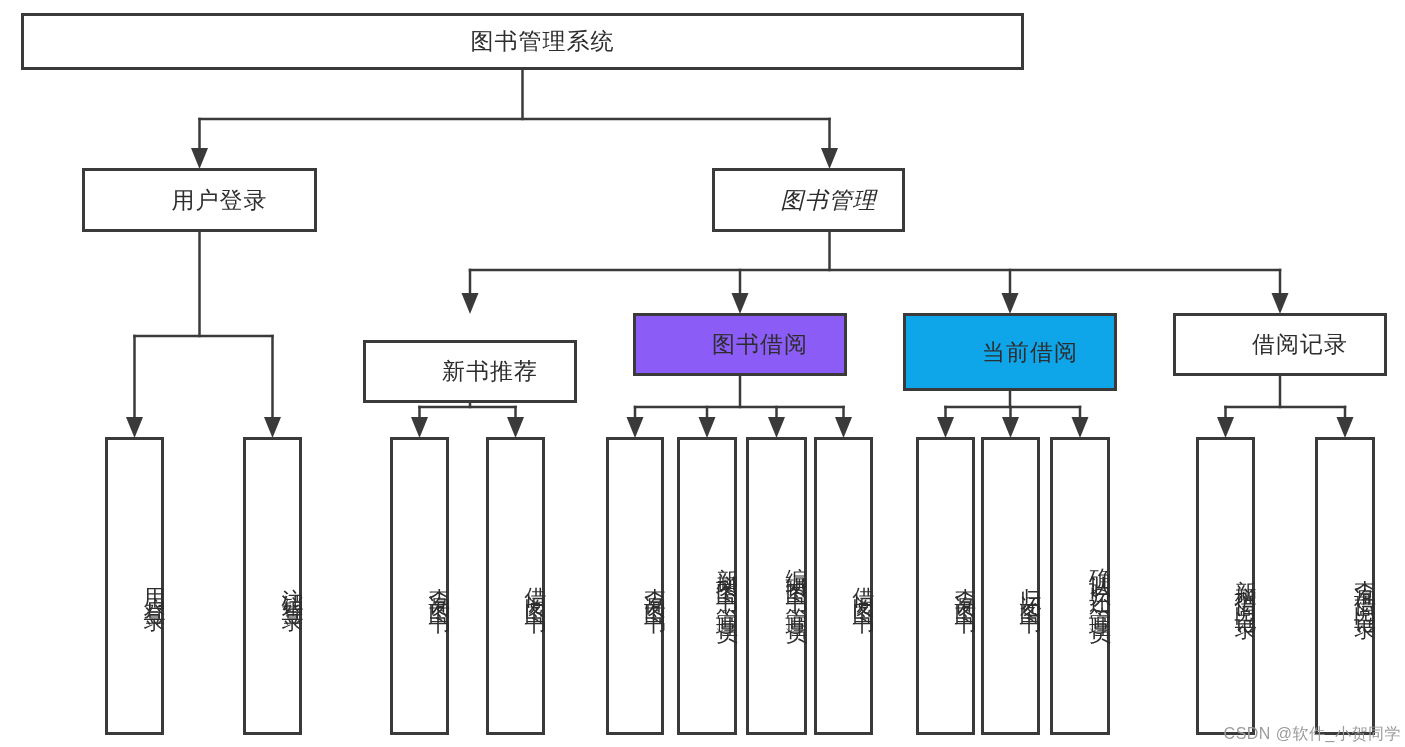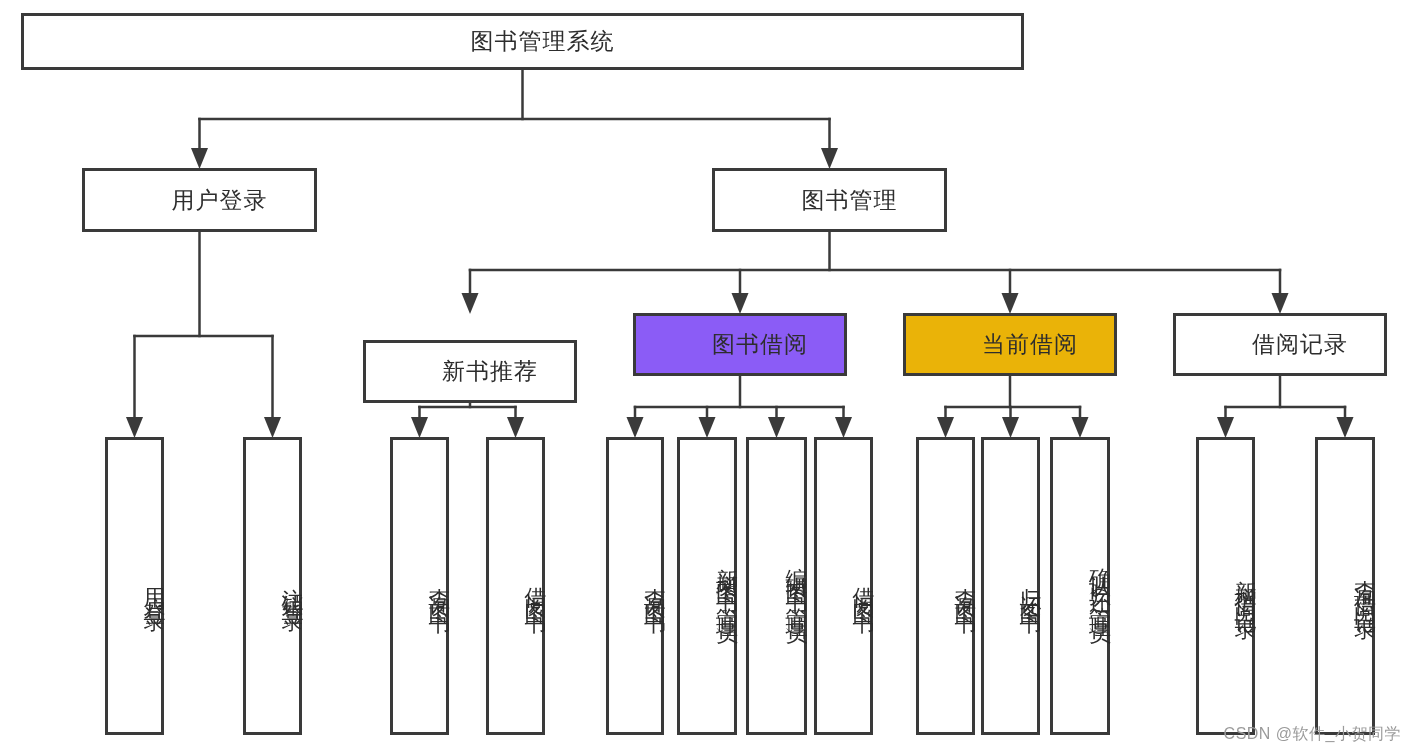--- a/index.html
+++ b/index.html
@@ -115,30 +115,30 @@
       <line x1="1345" y1="407" x2="1345" y2="420" stroke="#3a3a3a" stroke-width="2.5" stroke-linecap="square"></line>
       <polygon points="1336.5,417 1353.5,417 1345,438" fill="#3a3a3a"></polygon>
     </svg>
 
   <div class="node" style="left: 21px; top: 13px; width: 1003px; height: 57px; border-color: rgb(58, 58, 58); background: rgb(255, 255, 255); color: rgb(45, 45, 45);">
       <span class="label">图书管理系统</span>
     </div>
     <div class="node" style="left: 82px; top: 168px; width: 235px; height: 64px; border-color: rgb(58, 58, 58); background: rgb(255, 255, 255); color: rgb(45, 45, 45);">
       <span class="label">用户登录</span>
     </div>
-    <div class="node" style="left: 712px; top: 168px; width: 235px; height: 64px; border-color: rgb(58, 58, 58); background: rgb(255, 255, 255); color: rgb(45, 45, 45);">
+    <div class="node" style="left: 712px; top: 168px; width: 193px; height: 64px; border-color: rgb(58, 58, 58); background: rgb(255, 255, 255); color: rgb(45, 45, 45); font-style: italic;">
       <span class="label">图书管理</span>
     </div>
     <div class="node" style="left: 363px; top: 313px; width: 214px; height: 63px; border-color: rgb(58, 58, 58); background: rgb(255, 255, 255); color: rgb(45, 45, 45); margin-top: 27px;">
       <span class="label">新书推荐</span>
     </div>
     <div class="node" style="left: 633px; top: 313px; width: 214px; height: 63px; border-color: rgb(58, 58, 58); background: #8b5cf6; color: rgb(45, 45, 45);">
       <span class="label">图书借阅</span>
     </div>
-    <div class="node" style="left: 903px; top: 313px; width: 214px; height: 63px; border-color: rgb(58, 58, 58); background: #eab308; color: rgb(45, 45, 45);">
+    <div class="node" style="left: 903px; top: 313px; width: 214px; height: 78px; border-color: rgb(58, 58, 58); background: #0ea5e9; color: rgb(45, 45, 45);">
       <span class="label">当前借阅</span>
     </div>
     <div class="node" style="left: 1173px; top: 313px; width: 214px; height: 63px; border-color: rgb(58, 58, 58); background: rgb(255, 255, 255); color: rgb(45, 45, 45);">
       <span class="label">借阅记录</span>
     </div>
     <div class="node vertical" style="left: 105px; top: 437px; width: 59px; height: 298px; border-color: rgb(58, 58, 58); background: rgb(255, 255, 255); color: rgb(45, 45, 45);">
       <span class="label">用户登录</span>
     </div>
     <div class="node vertical" style="left: 243px; top: 437px; width: 59px; height: 298px; border-color: rgb(58, 58, 58); background: rgb(255, 255, 255); color: rgb(45, 45, 45);">
       <span class="label">注销登录</span>

